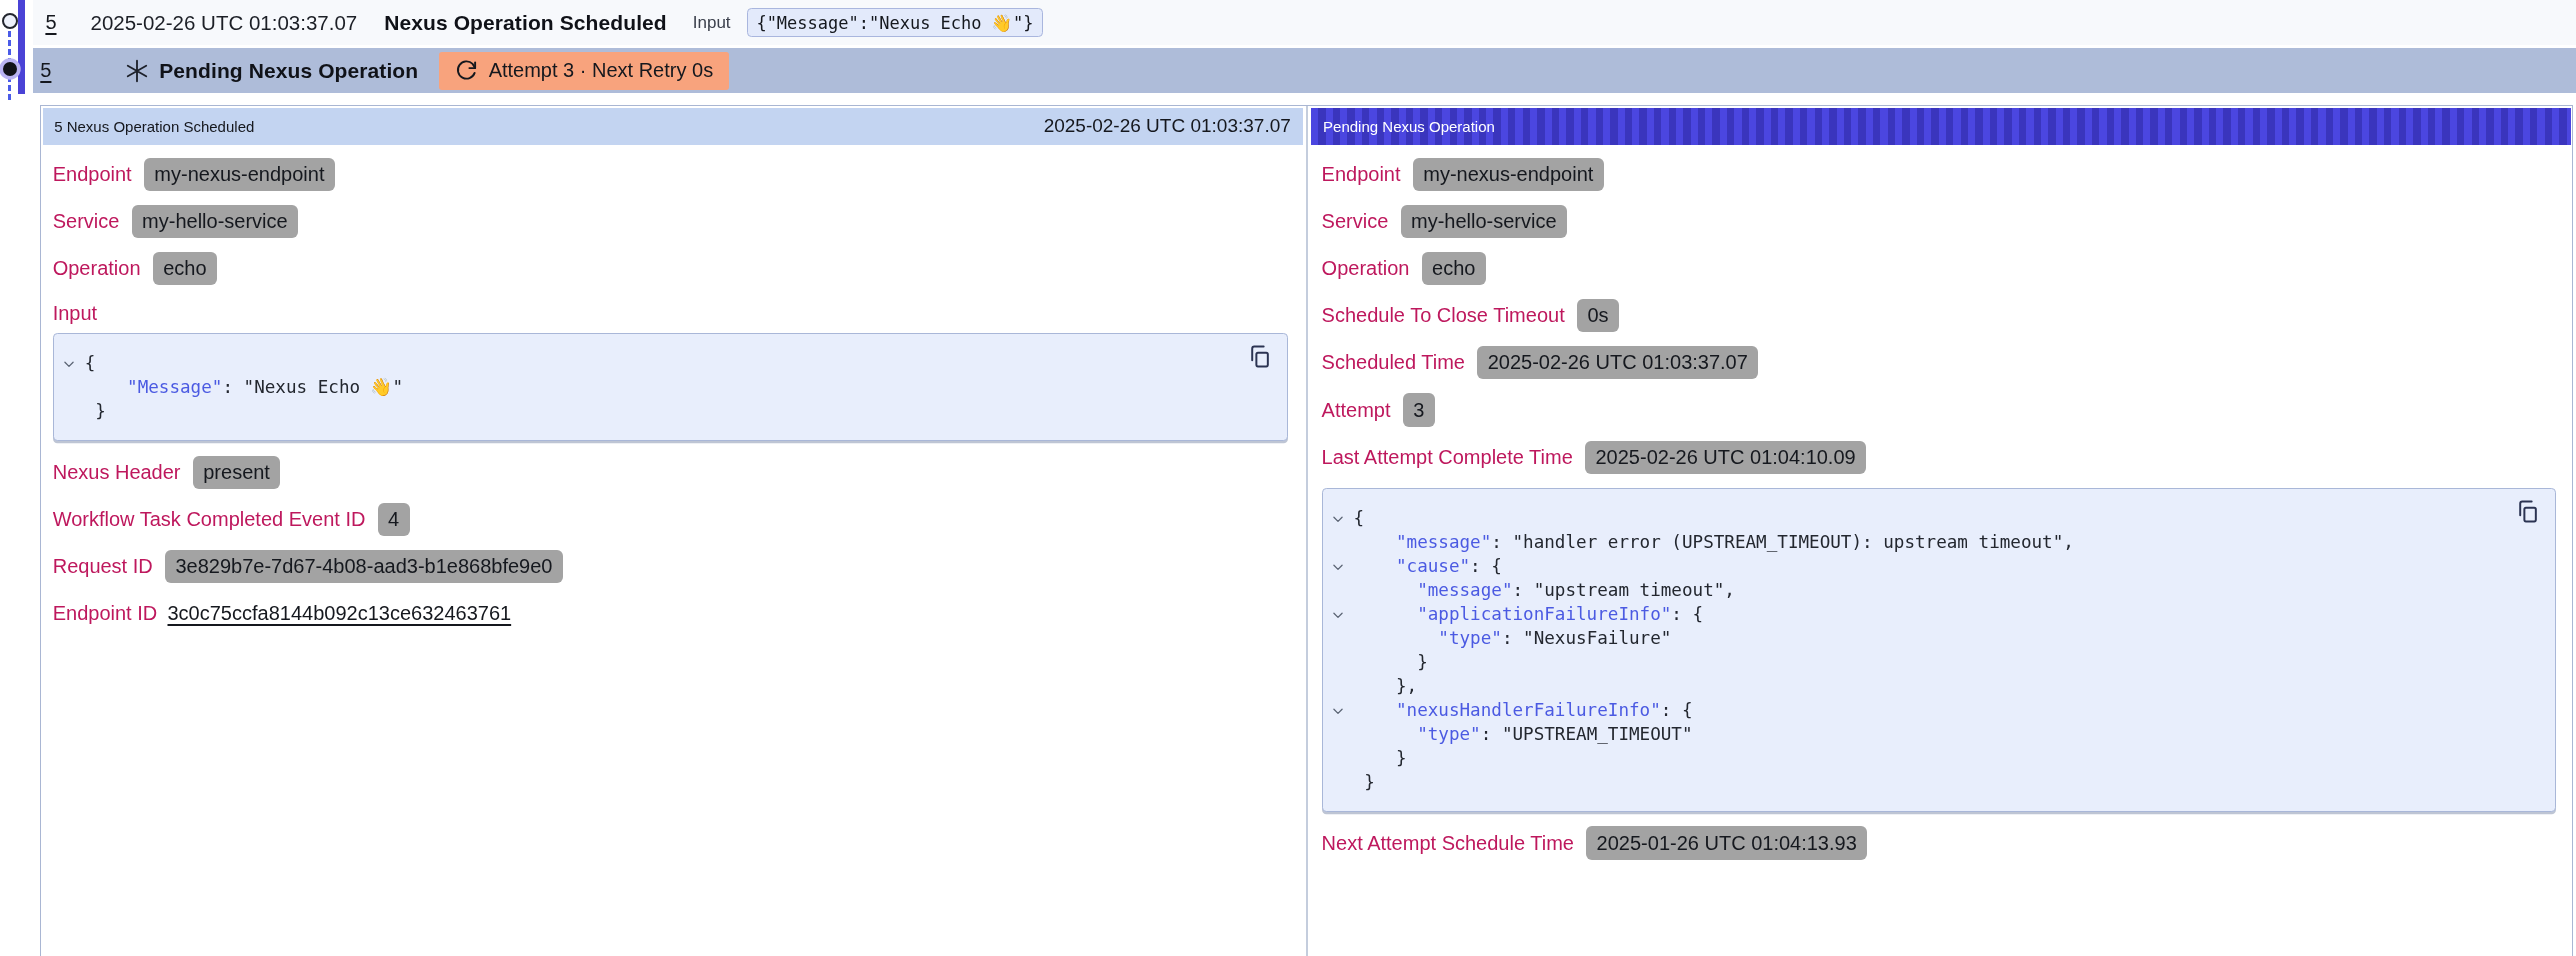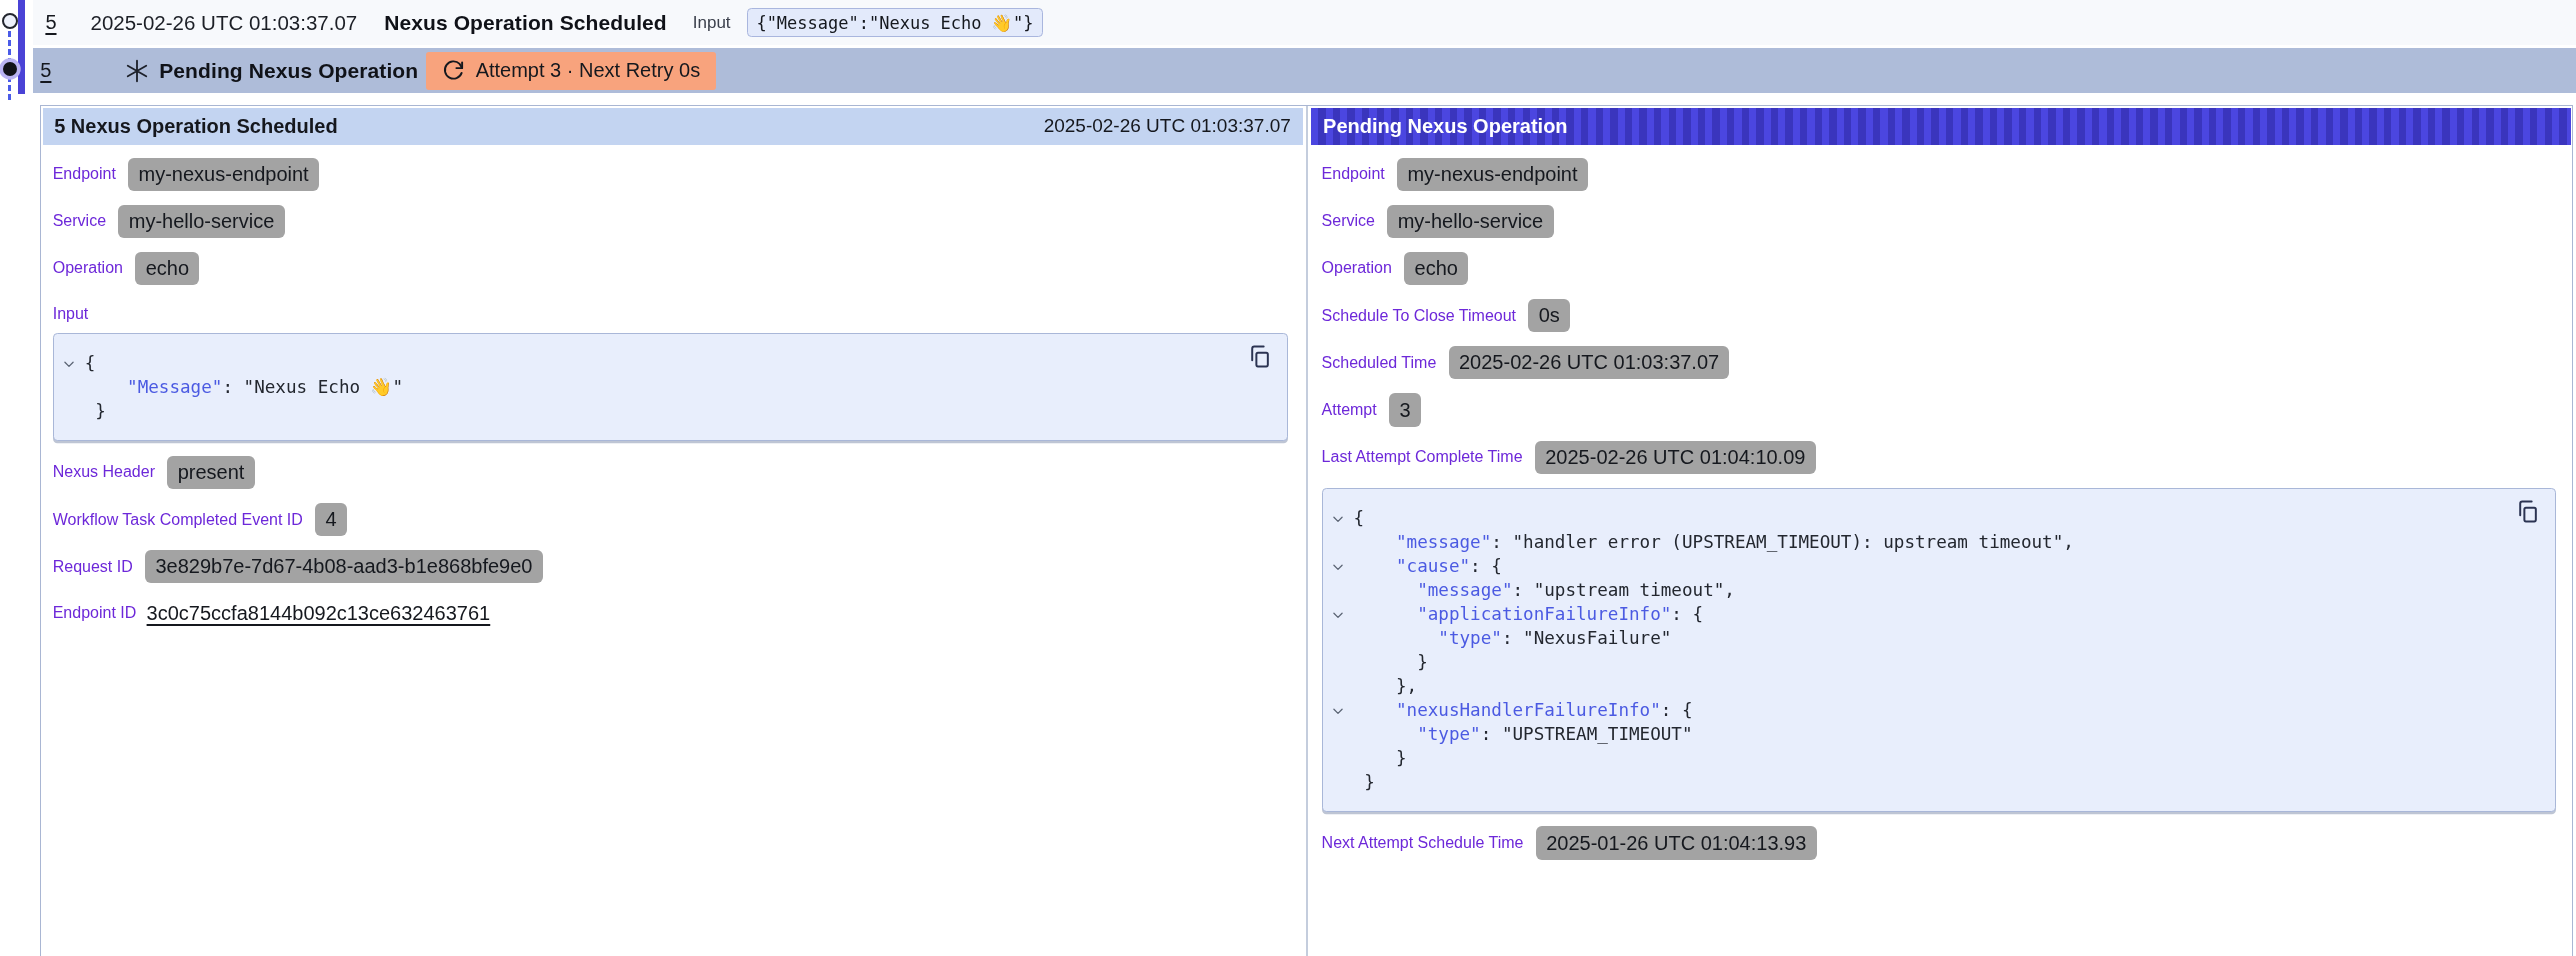--- a/index.html
+++ b/index.html
@@ -23,40 +23,40 @@
   .row-scheduled .event-id{margin-left:12.4px;}
   .row-pending .event-id{margin-left:7.3px;}
   .ts{margin-left:34px;font-size:20.5px;color:#1c1f26;}
   .row-title{margin-left:27px;font-size:21px;font-weight:700;color:#101218;letter-spacing:0.1px;}
   .input-label{margin-left:26px;font-size:17px;color:#3c414d;}
   .input-chip{margin-left:16px;font-family:"DejaVu Sans Mono",monospace;font-size:17px;color:#15181e;
     background:#e3eafb;border:1.5px solid #a9b6de;border-radius:4.4px;padding:3.7px 8.8px;}
   .asterisk-icon{margin-left:73px;width:26px;height:26px;color:#1d212b;}
   .row-pending .row-title{margin-left:8.8px;}
   .attempt-badge{display:flex;align-items:center;gap:11px;background:#f8a37d;color:#15181e;
-    font-size:20px;padding:0 15.4px;height:38px;border-radius:2.9px;margin-left:8px;font-weight:400;}
+    font-size:20px;padding:0 15.4px;height:38px;border-radius:2.9px;margin-left:21px;font-weight:400;}
   .retry-icon{width:23px;height:23px;color:#15181e;}
   
   .panels{position:absolute;left:40px;top:105px;width:2533px;height:851px;box-sizing:border-box;
     border:1.5px solid #a9b6d3;border-bottom:none;display:flex;background:#fff;}
   .panel{position:relative;box-sizing:border-box;}
   .panel-left{width:1263px;}
   .panel-right{flex:1;}
   .panel-divider{width:5.9px;background:linear-gradient(90deg,#ffffff 0 2.2px,#c4cddd 2.2px 3.7px,#ffffff 3.7px 5.9px);}
   .panel-header{height:37px;margin:1.5px 1.5px 0 1.5px;display:flex;align-items:center;padding:0 11.7px;}
   .panel-left .panel-header{background:#c3d4f1;color:#15171d;}
   .panel-right .panel-header{
     background:repeating-linear-gradient(90deg,#4b46e0 0 7.3px,#3a35bd 7.3px 14.6px);color:#ffffff;}
-  .header-title{font-size:20px;font-weight:700;flex:1;}
+  .header-title{font-size:15px;font-weight:400;flex:1;}
   .header-ts{font-size:19px;font-weight:400;}
   
   .fields{padding:13px 11.7px 0 11.7px;}
   .field-row{display:flex;align-items:center;min-height:32px;margin-bottom:14px;}
   .field-row.label-only{min-height:29px;margin-bottom:5.1px;}
-  .field-label{font-size:16px;color:#6d28d9;}
+  .field-label{font-size:20px;color:#be185d;}
   .field-value{margin-left:12.4px;background:#a3a3a3;border-radius:5.9px;padding:5.1px 10.3px;
     font-size:20px;color:#15181e;}
   .field-value.link{background:none;border-radius:0;padding:0;margin-left:10.3px;
     text-decoration:underline;text-underline-offset:4.4px;text-decoration-thickness:1.5px;cursor:pointer;}
   
   .code-block{position:relative;background:#e8eefc;border:1.5px solid #a9b7d8;border-radius:4.4px;
     box-shadow:0 2.2px 0 rgba(125,140,170,.5);padding:17px 44px 17px 0;margin:2.9px 4.4px 14.6px 0;}
   .code-line{display:flex;line-height:24px;font-family:"DejaVu Sans Mono",monospace;
     font-size:17.6px;color:#23272f;}
   .code-gutter{width:31px;flex:0 0 31px;display:flex;justify-content:center;align-items:flex-start;color:#5b6474;}

